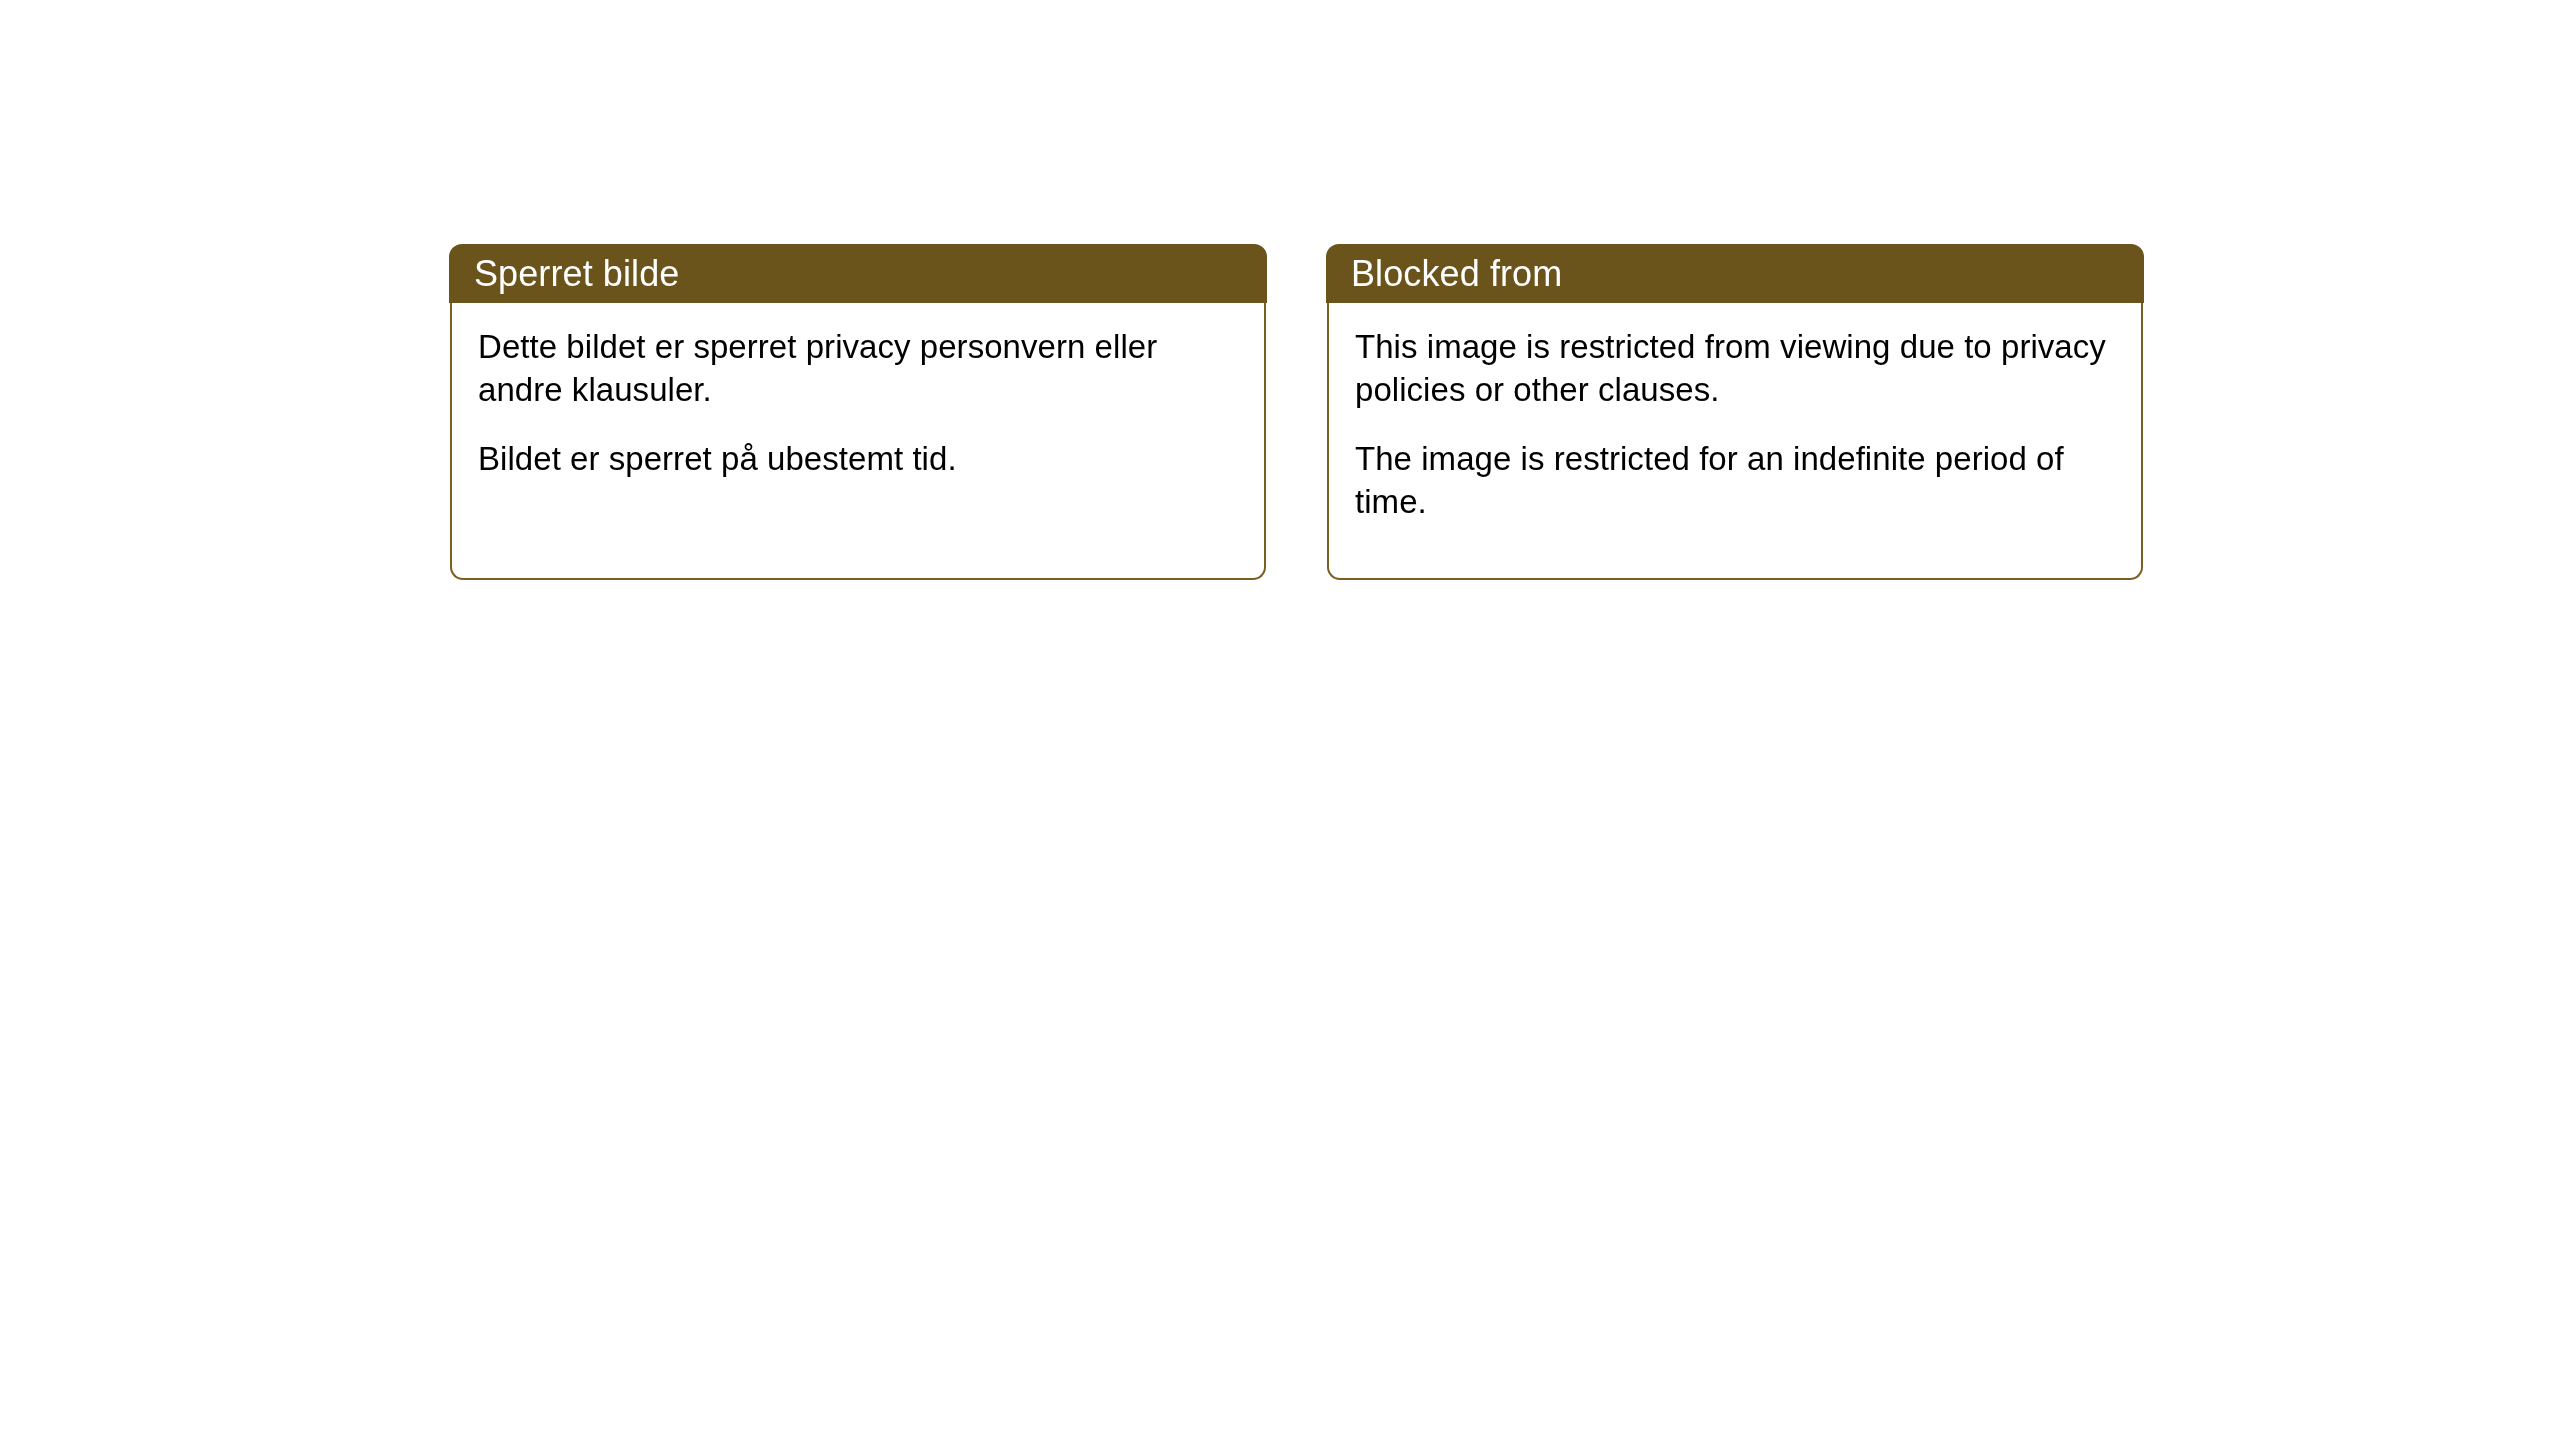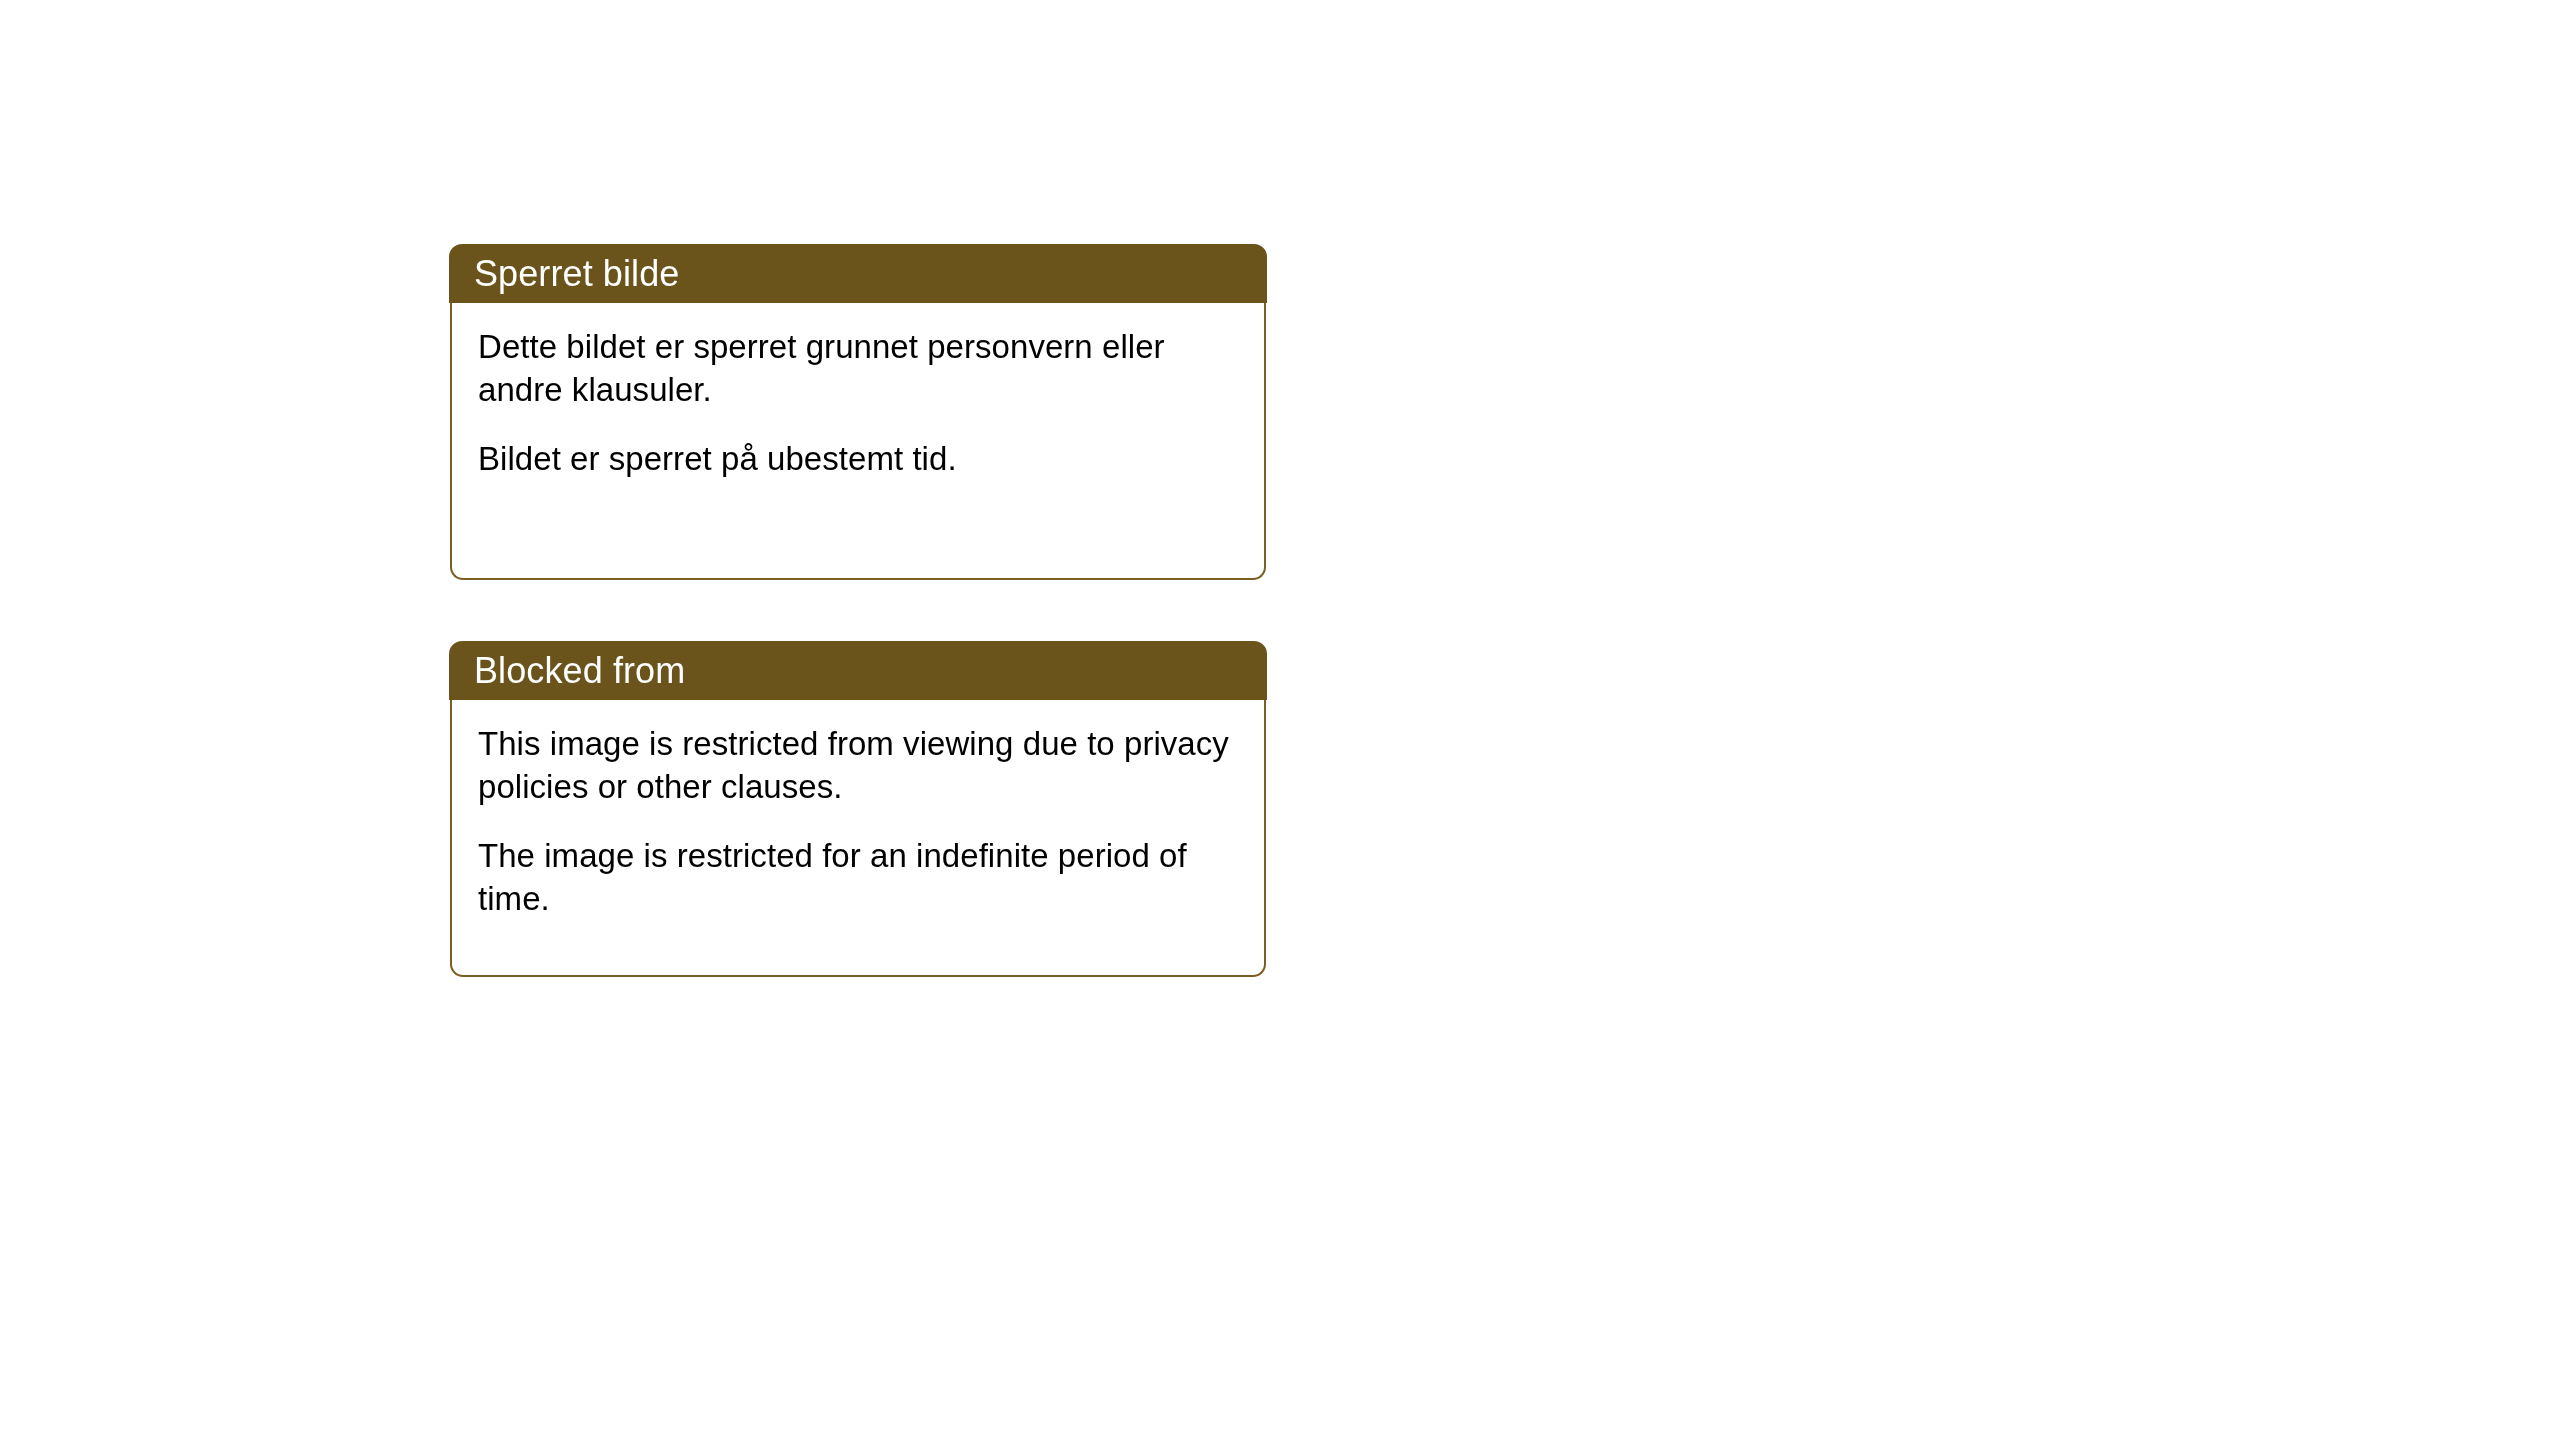--- a/index.html
+++ b/index.html
@@ -16,21 +16,21 @@
     font-family: "Liberation Sans", sans-serif;
     -webkit-font-smoothing: antialiased;
   }
 
   
   #card-deck {
     position: absolute;
     left: 450px;
     top: 244px;
     display: flex;
-    flex-direction: column;
+    flex-direction: row;
     align-items: flex-end;
     gap: 61px;
   }
 
   .notice-card {
     position: relative;
     width: 816px;
     box-sizing: border-box;
   }
 
@@ -91,21 +91,21 @@
 </head>
 <body>
 
 <div id="card-deck">
 
   <section class="notice-card">
     <div class="notice-card-header">
       <span class="notice-card-title">Sperret bilde</span>
     </div>
     <div class="notice-card-body">
-      <p class="notice-paragraph">Dette bildet er sperret grunnet personvern eller andre klausuler.</p>
+      <p class="notice-paragraph">Dette bildet er sperret privacy personvern eller andre klausuler.</p>
       <p class="notice-paragraph">Bildet er sperret på ubestemt tid.</p>
     </div>
   </section>
 
   <section class="notice-card">
     <div class="notice-card-header">
       <span class="notice-card-title">Blocked from</span>
     </div>
     <div class="notice-card-body">
       <p class="notice-paragraph">This image is restricted from viewing due to privacy policies or other clauses.</p>

